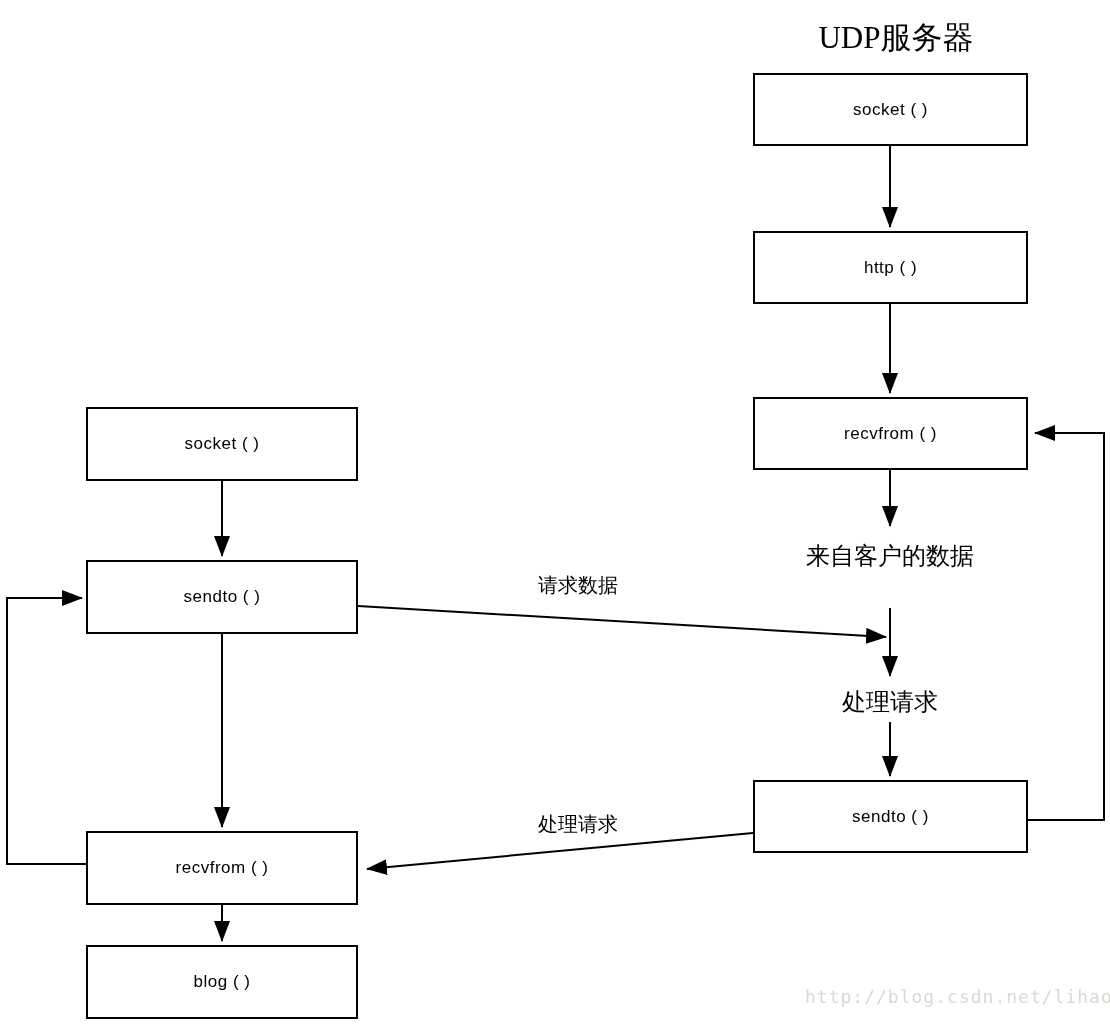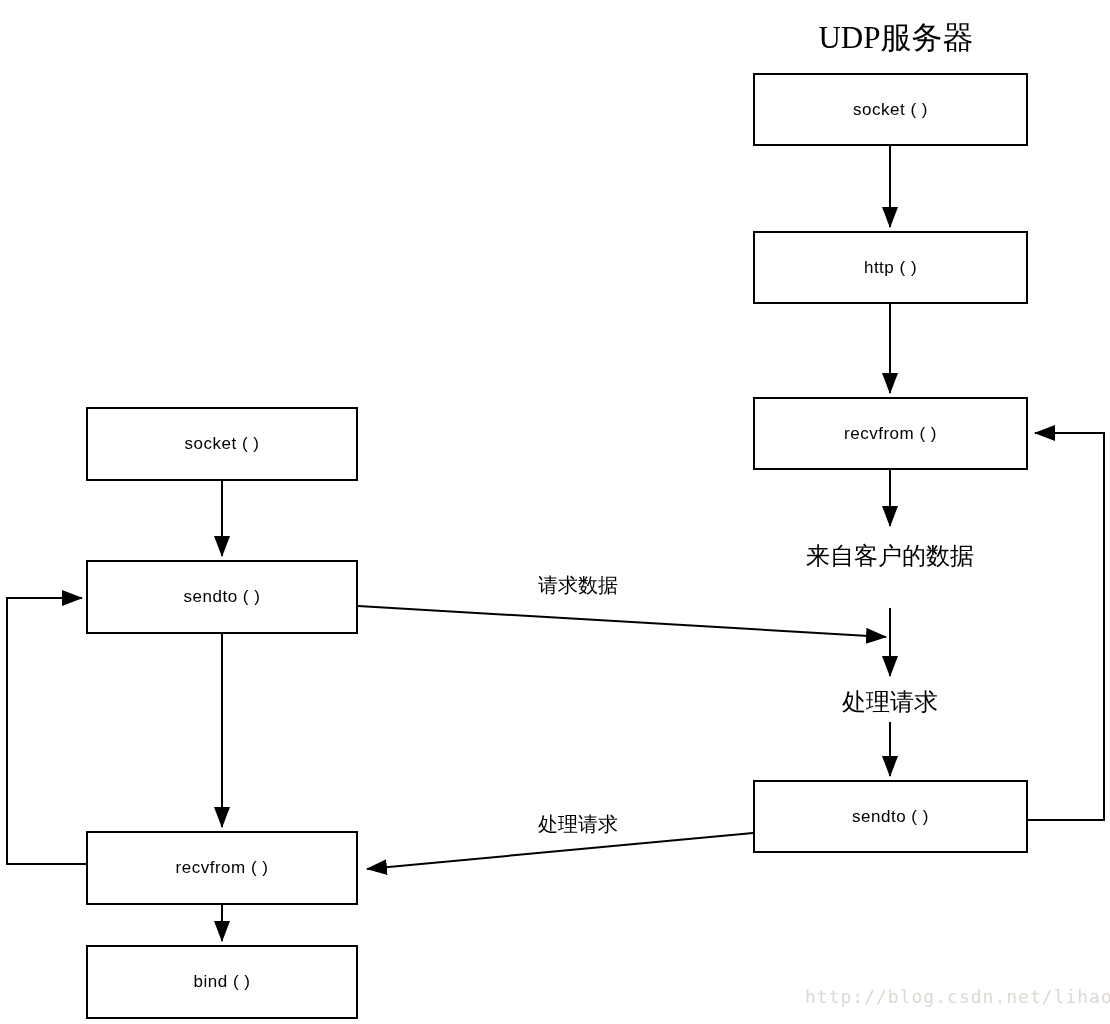--- a/index.html
+++ b/index.html
@@ -102,21 +102,21 @@
   <div id="c-socket" class="flow-box c-box">
     <span>socket ( )</span>
   </div>
   <div id="c-sendto" class="flow-box c-box">
     <span>sendto ( )</span>
   </div>
   <div id="c-recvfrom" class="flow-box c-box">
     <span>recvfrom ( )</span>
   </div>
   <div id="c-close" class="flow-box c-box">
-    <span>bind ( )</span>
+    <span>blog ( )</span>
   </div>
 
   <div id="s-socket" class="flow-box s-box">
     <span>socket ( )</span>
   </div>
   <div id="s-bind" class="flow-box s-box">
     <span>http ( )</span>
   </div>
   <div id="s-recvfrom" class="flow-box s-box">
     <span>recvfrom ( )</span>

